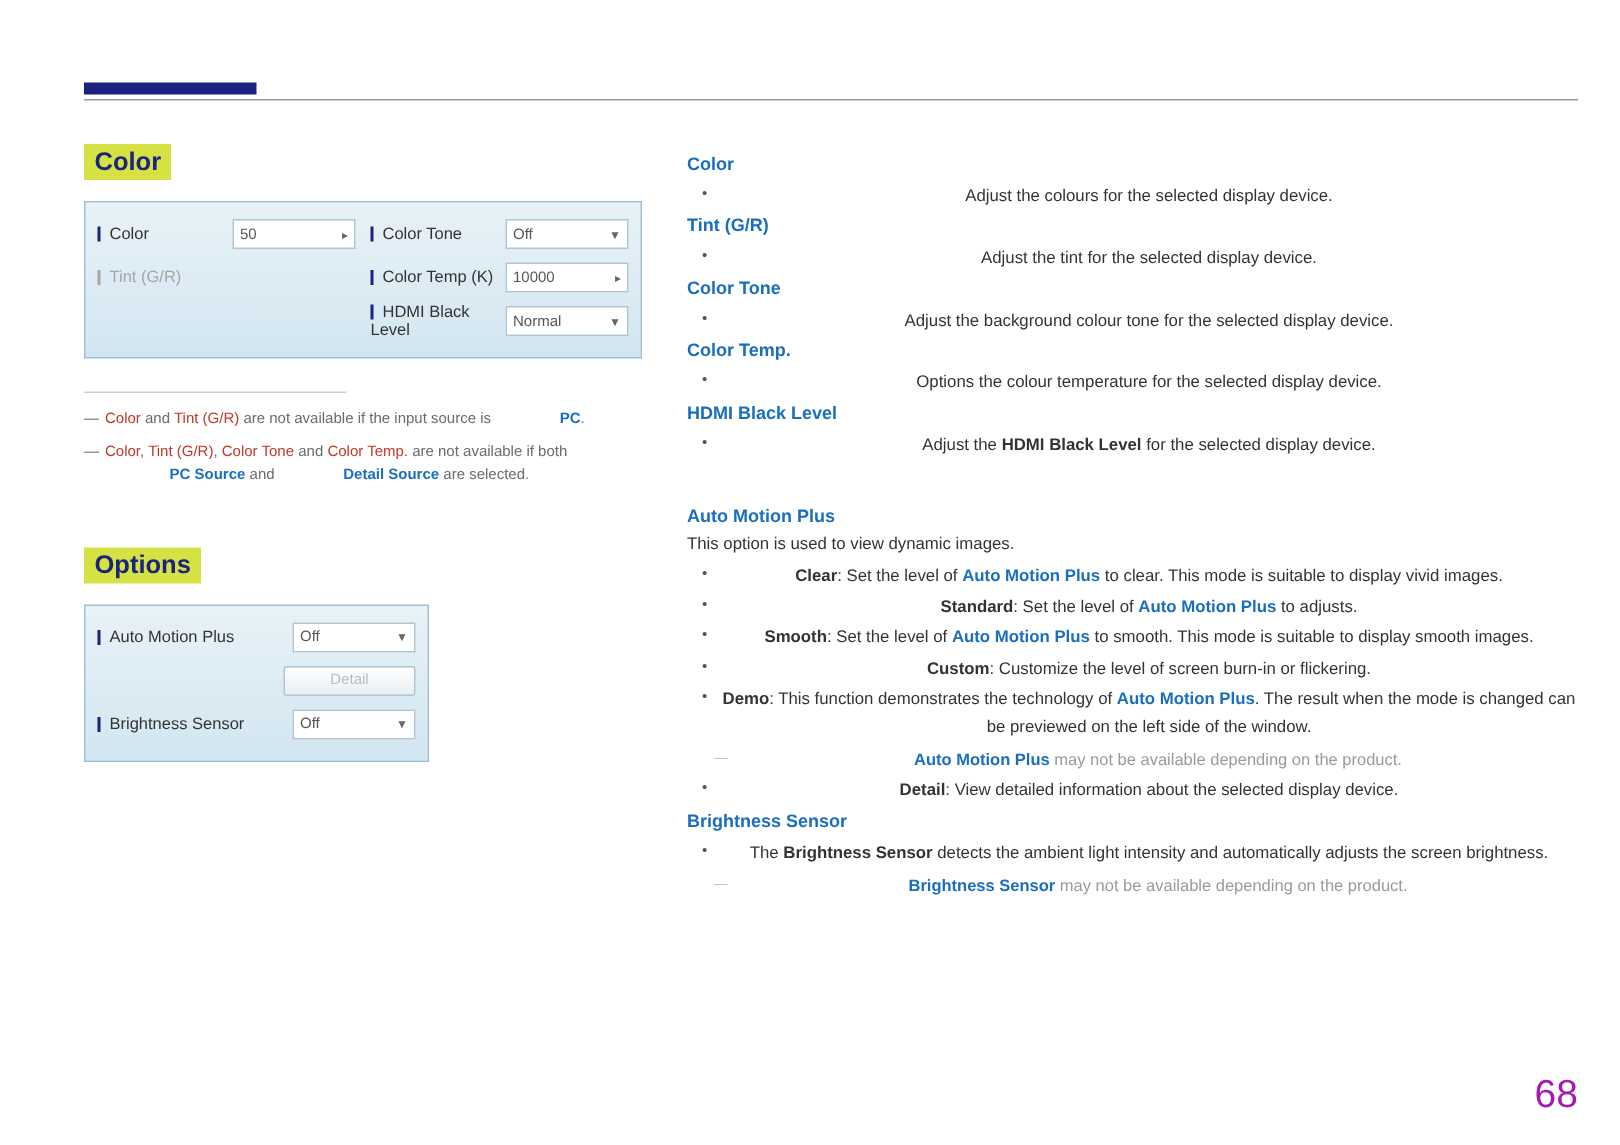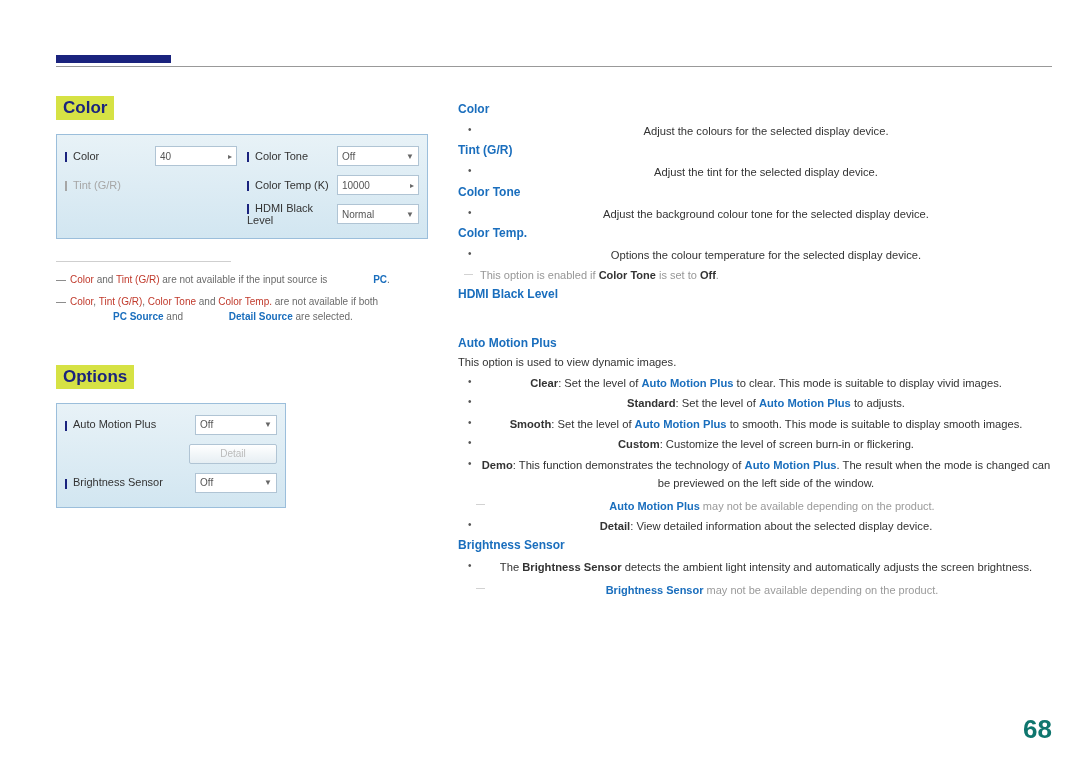--- a/index.html
+++ b/index.html
@@ -37,40 +37,40 @@
   .right li { position: relative; font-size: 11.2px; line-height: 1.65; margin-bottom: 2px; color: #333; text-align: center; }
   .right li::before { content: "•"; position: absolute; left: -12px; top: 0; color: #555; font-size: 10px; }
   .right .dashnote { font-size: 11px; color: #979797; margin: 4px 0 6px 0; padding-left: 22px; position: relative; }
   .right .dashnote::before { content: "―"; position: absolute; left: 6px; color: #bbb; font-size: 9px; top: 0; }
   .right .dashnote-inner { font-size: 11px; color: #9a9a9a; margin: 4px 0 2px 0; padding-left: 12px; position: relative; }
   .right .dashnote-inner::before { content: "―"; position: absolute; left: -4px; color: #bbb; font-size: 9px; top: 0; }
   .right b { font-weight: 700; color: #333; }
   .right b.blue { color: #1a6ebd; }
   .intro { font-size: 11.2px; color: #333; margin: 2px 0 6px 0; }
   .section-gap { height: 26px; }
-  .pagenum { position: absolute; right: 28px; bottom: 18px; font-size: 26px; color: #0f766e; font-weight: 700; }
+  .pagenum { position: absolute; right: 28px; bottom: 18px; font-size: 26px; color: #a21caf; font-weight: 400; }
 </style>
 </head>
 <body>
 
 <div class="page">
   <div class="topbar"></div>
   <div class="toprule"></div>
 
   <div class="cols">
 
     <div class="left">
       <div class="hbox">Color</div>
 
       <div class="panel-img two">
         <div class="pcol">
           <div class="prow">
             <span class="plabel">Color</span>
             <span class="pfield wide">
-                <span>40</span>
+                <span>50</span>
                 <span class="spin">▸</span>
               </span>
           </div>
           <div class="prow disabled">
             <span class="plabel">Tint (G/R)</span>
           </div>
         </div>
         <div class="pcol">
           <div class="prow">
             <span class="plabel">Color Tone</span>
@@ -145,23 +145,25 @@
 
       <h4>Color Tone</h4>
       <ul>
           <li>Adjust the background colour tone for the selected display device.</li>
         </ul>
 
       <h4>Color Temp.</h4>
       <ul>
           <li>Options the colour temperature for the selected display device.</li>
         </ul>
-      <div class="dashnote"><span>This option is enabled if </span><b>Color Tone</b><span> is set to </span><b>Off</b><span>.</span></div>
 
       <h4>HDMI Black Level</h4>
+      <ul>
+          <li><span>Adjust the </span><b>HDMI Black Level</b><span> for the selected display device.</span></li>
+        </ul>
 
       <div class="section-gap"></div>
 
       <h4>Auto Motion Plus</h4>
       <div class="intro">This option is used to view dynamic images.</div>
       <ul>
         <li><b>Clear</b><span>: Set the level of </span><b class="blue">Auto Motion Plus</b><span> to clear. This mode is suitable to display vivid images.</span></li>
         <li><b>Standard</b><span>: Set the level of </span><b class="blue">Auto Motion Plus</b><span> to adjusts.</span></li>
         <li><b>Smooth</b><span>: Set the level of </span><b class="blue">Auto Motion Plus</b><span> to smooth. This mode is suitable to display smooth images.</span></li>
         <li><b>Custom</b><span>: Customize the level of screen burn-in or flickering.</span></li>

